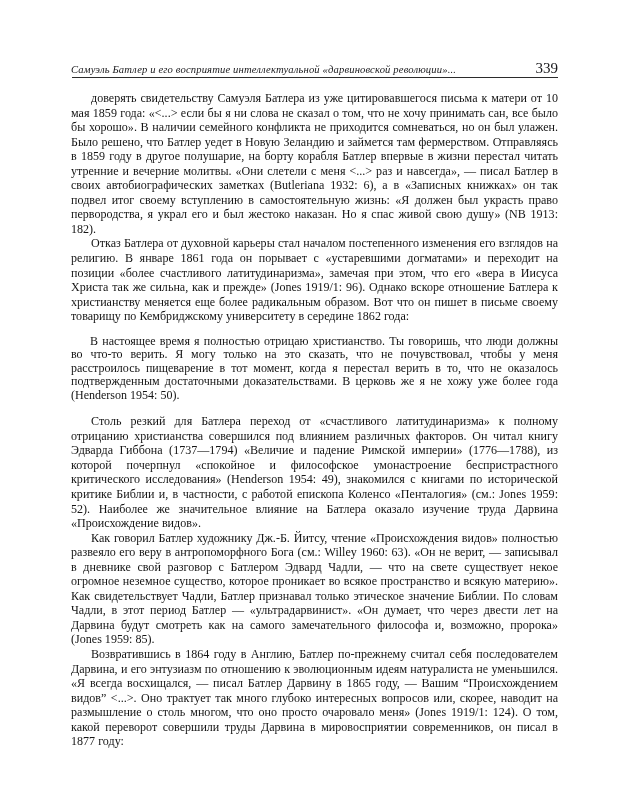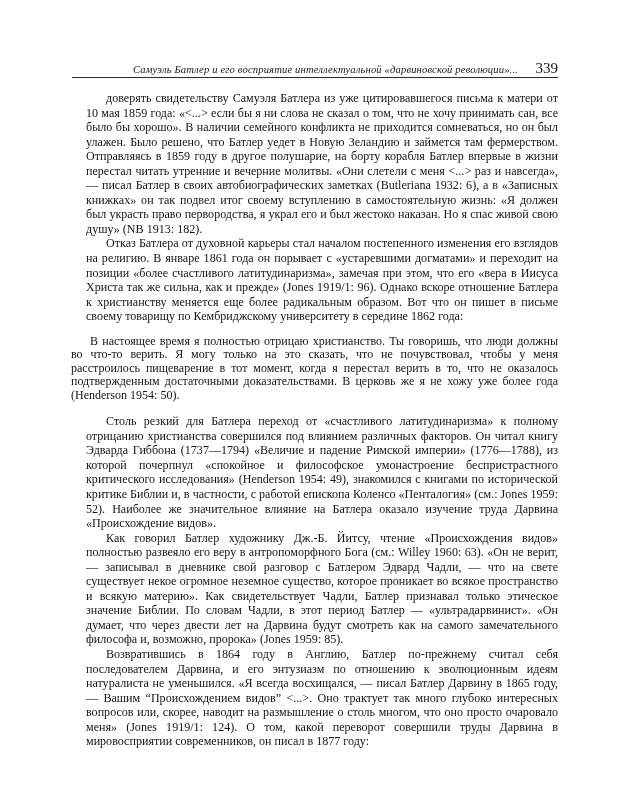--- a/index.html
+++ b/index.html
@@ -27,21 +27,21 @@
   }
 
   
   .running-head {
     position: absolute;
     left: 71px;
     top: 60px;
     width: 487px;
     display: flex;
     align-items: baseline;
-    justify-content: flex-end;
+    justify-content: space-between;
   }
   .running-head-title {
     font-style: italic;
     font-size: 10.6px;
     letter-spacing: 0.15px;
     color: #17171a;
     white-space: nowrap;
   }
   .running-head-folio {
     font-size: 15px;
@@ -72,21 +72,20 @@
     font-size: 12.05px;
     line-height: 14.55px;
     text-align: justify;
     text-justify: inter-word;
     hyphens: manual;
     color: #141414;
     letter-spacing: 0.01px;
   }
   p.body {
     text-indent: 20px;
-    margin-left: 15px;
   }
 
   .quote {
     margin: 0;
     padding: 0;
   }
   .quote p {
     font-size: 12px;
     line-height: 13.5px;
     text-indent: 19px;

